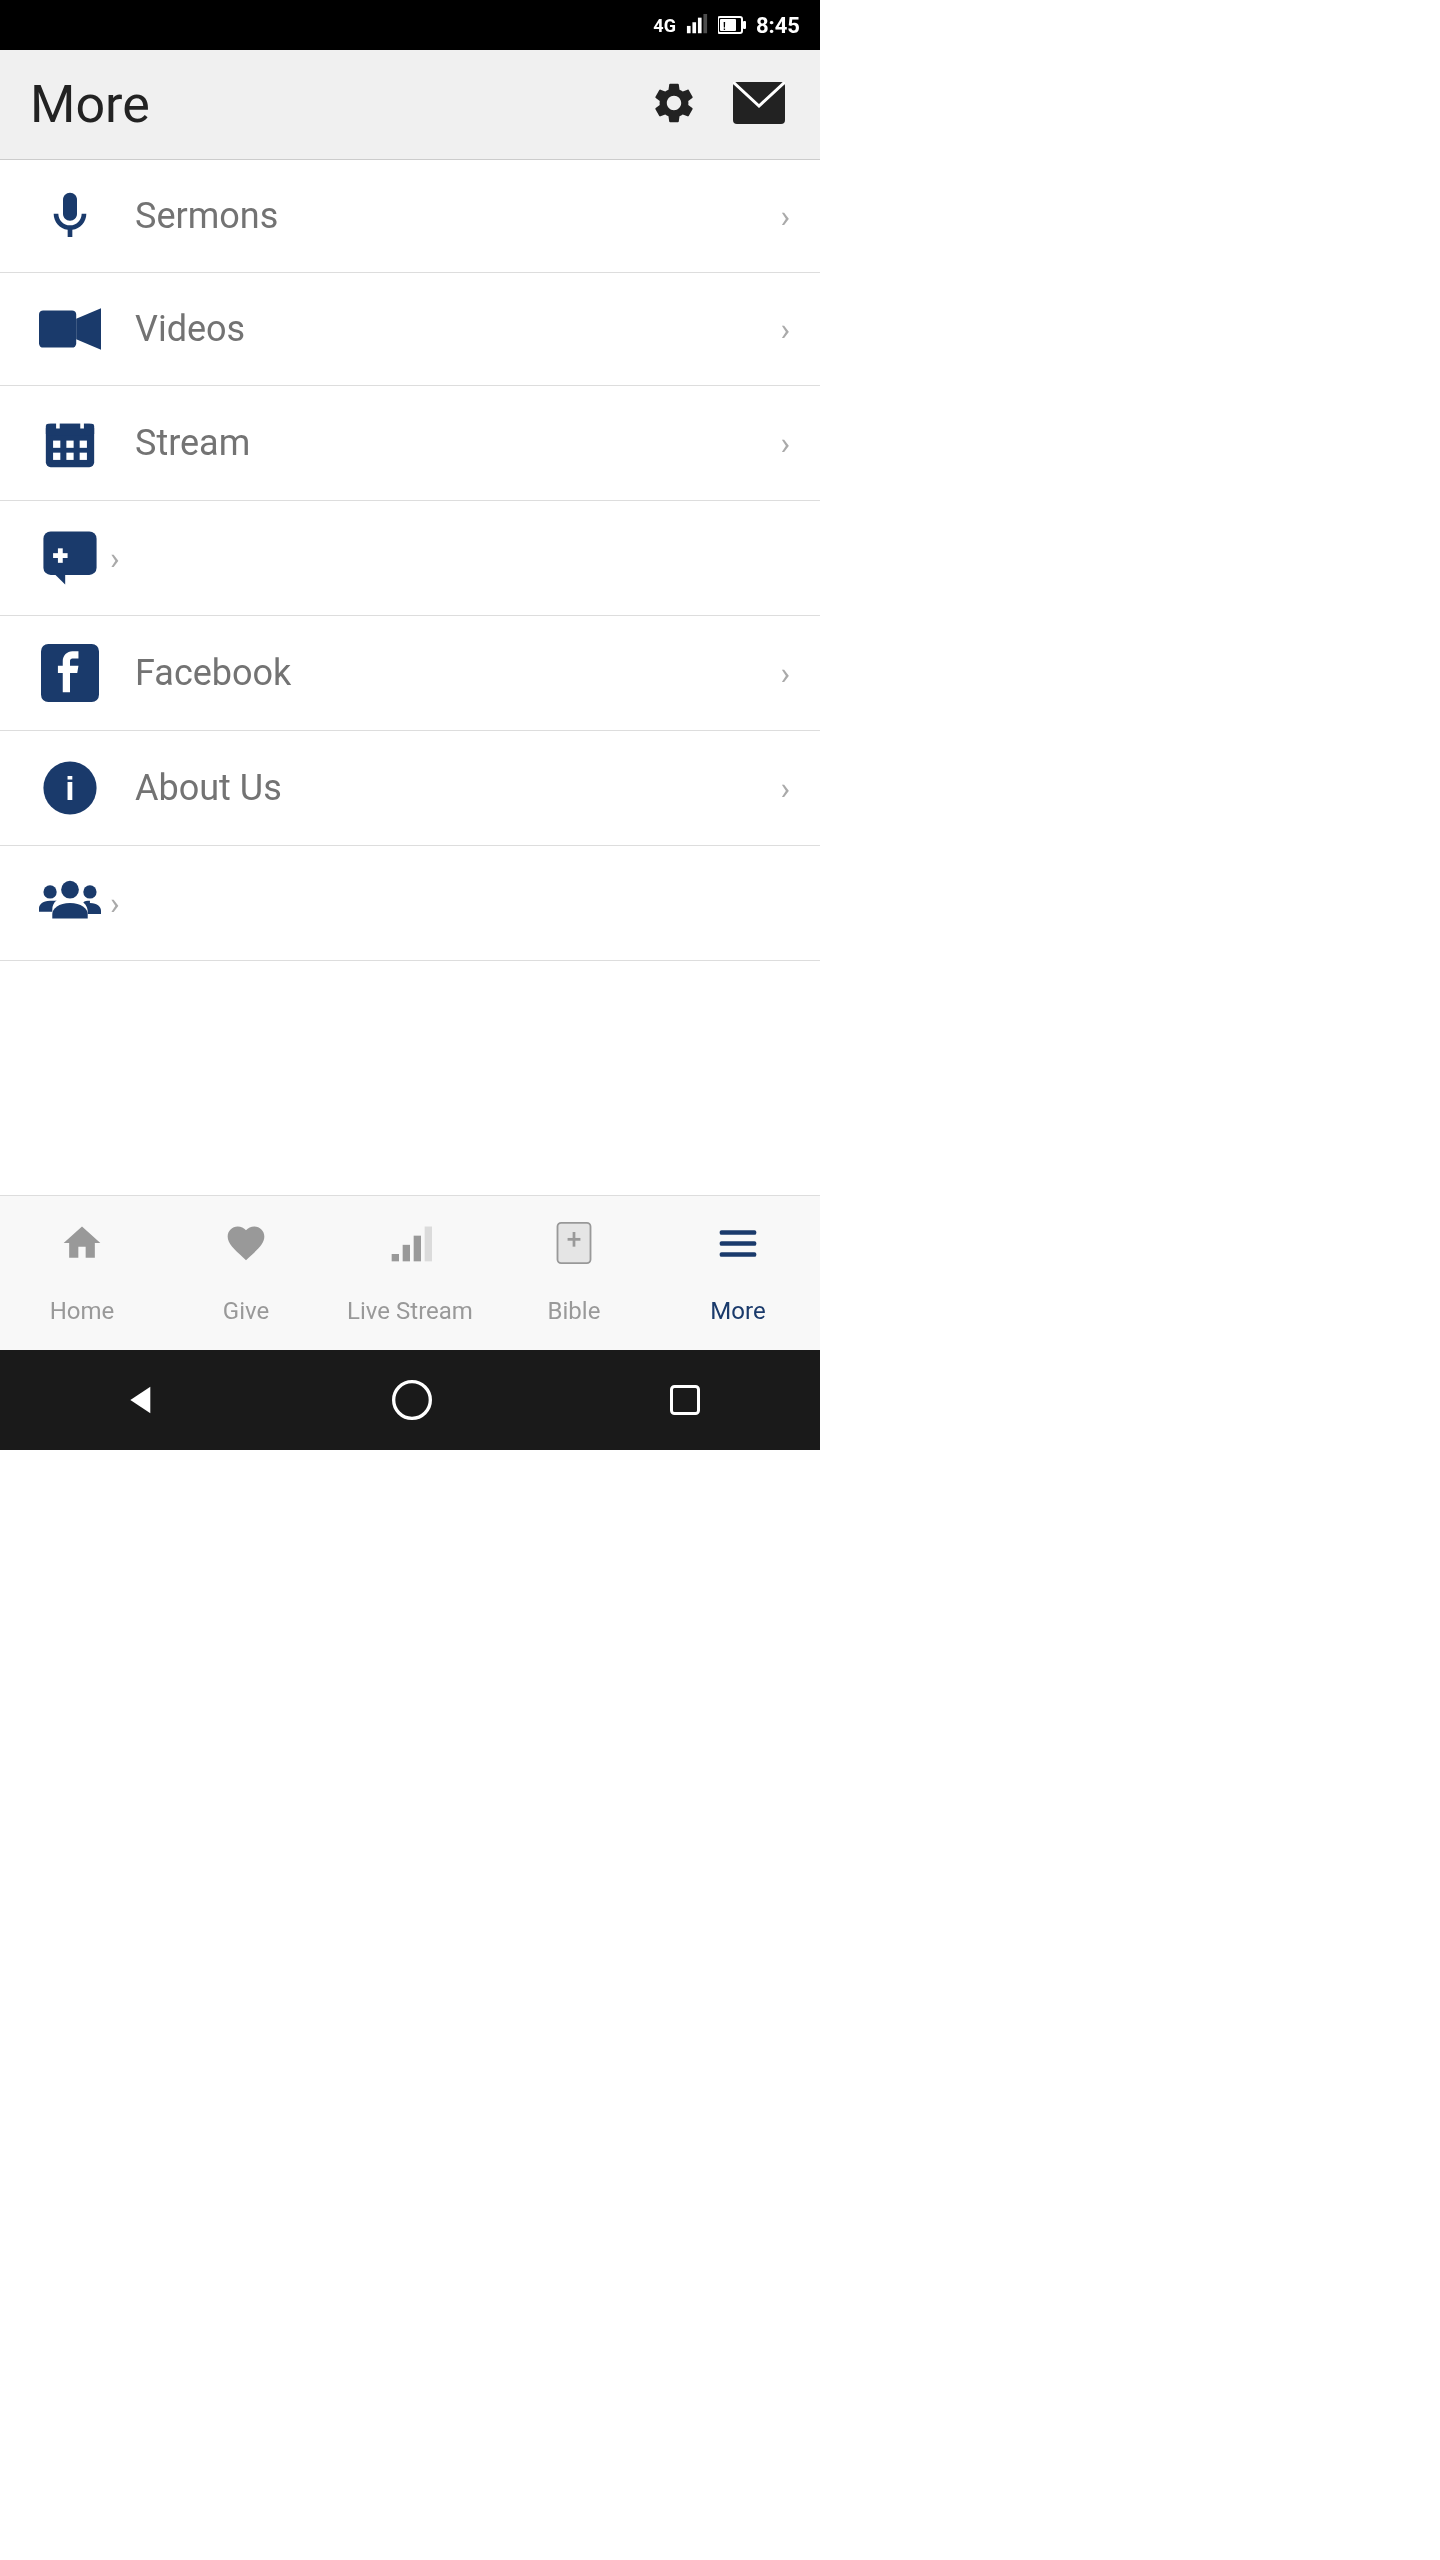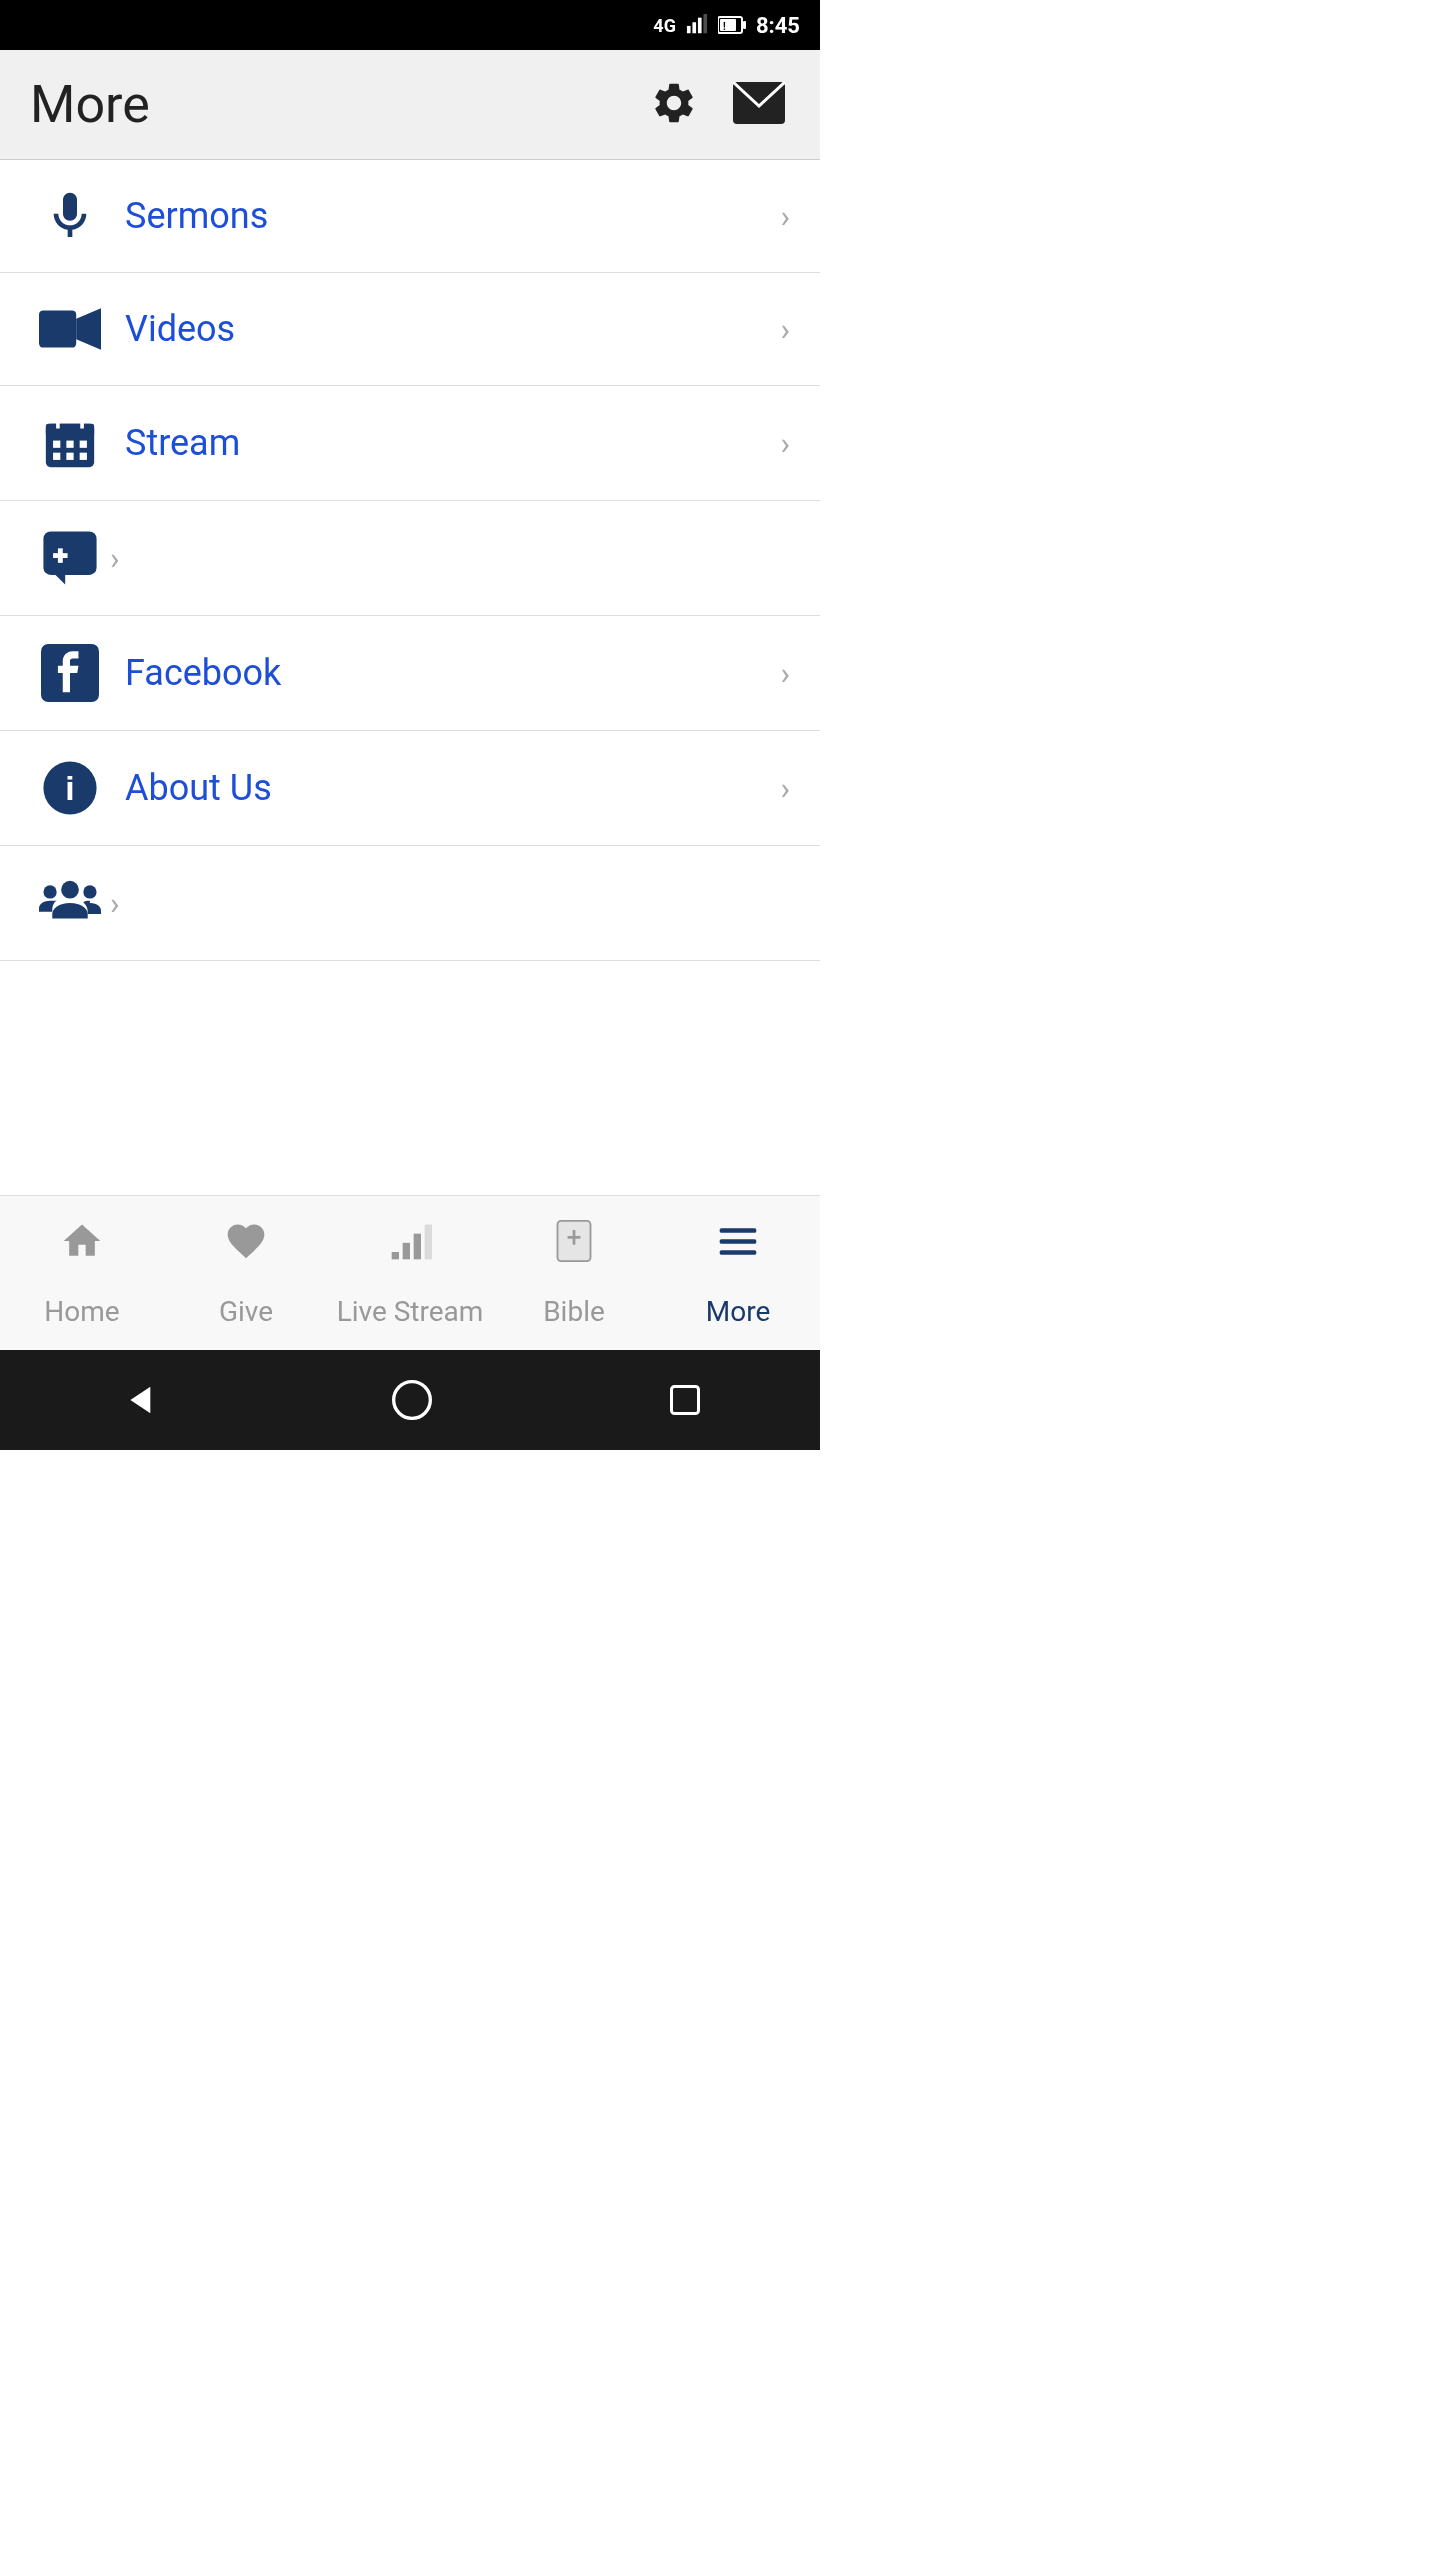--- a/index.html
+++ b/index.html
@@ -84,22 +84,22 @@
     .menu-icon-wrap {
       width: 80px;
       display: flex;
       justify-content: center;
       align-items: center;
     }
 
     .menu-label {
       flex: 1;
       font-size: 36px;
-      color: #1d4ed8;
-      margin-left: 15px;
+      color: #737373;
+      margin-left: 25px;
     }
 
     .menu-chevron {
       color: #aaa;
       font-size: 32px;
     }
 
     
     .bottom-nav {
       background: #f8f8f8;
@@ -118,21 +118,21 @@
       gap: 8px;
       cursor: pointer;
       padding: 10px 0;
     }
 
     .nav-item.active .nav-label {
       color: #1a3a6b;
     }
 
     .nav-label {
-      font-size: 28px;
+      font-size: 24px;
       color: #999;
       margin-top: 24px;
     }
 
     .nav-item.active .nav-label {
       color: #1a3a6b;
     }
 
     
     .system-nav {

